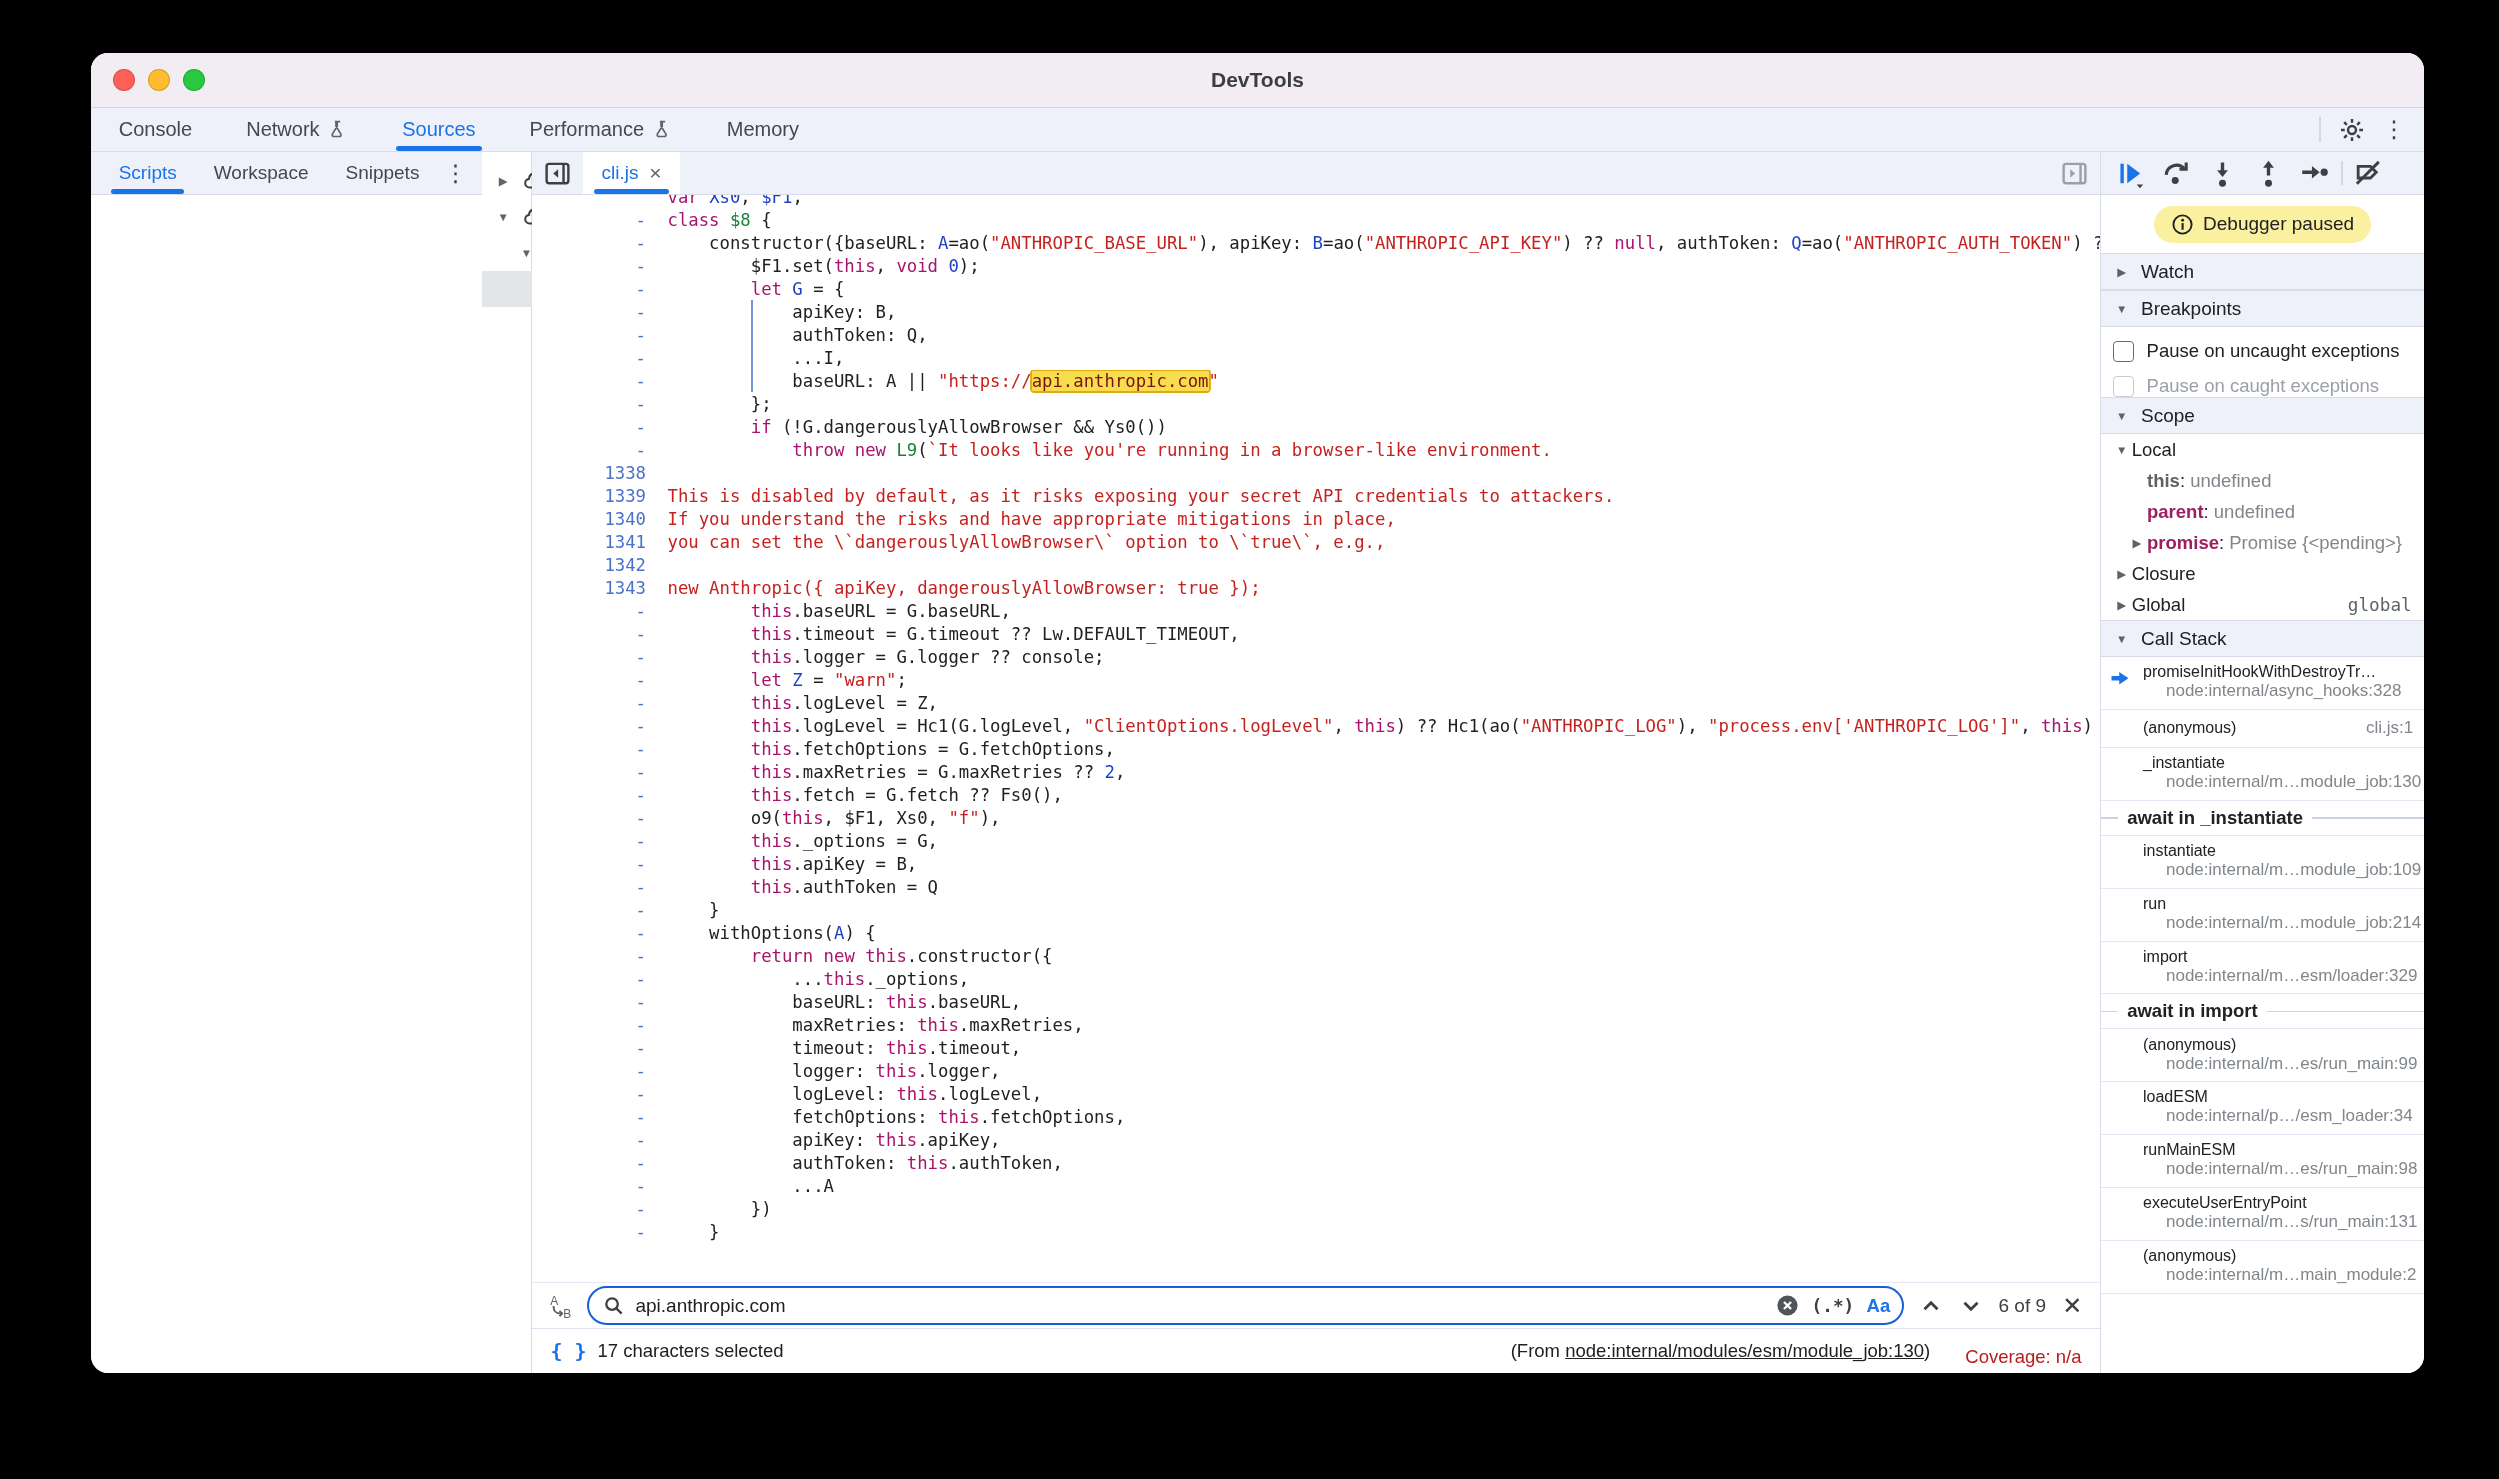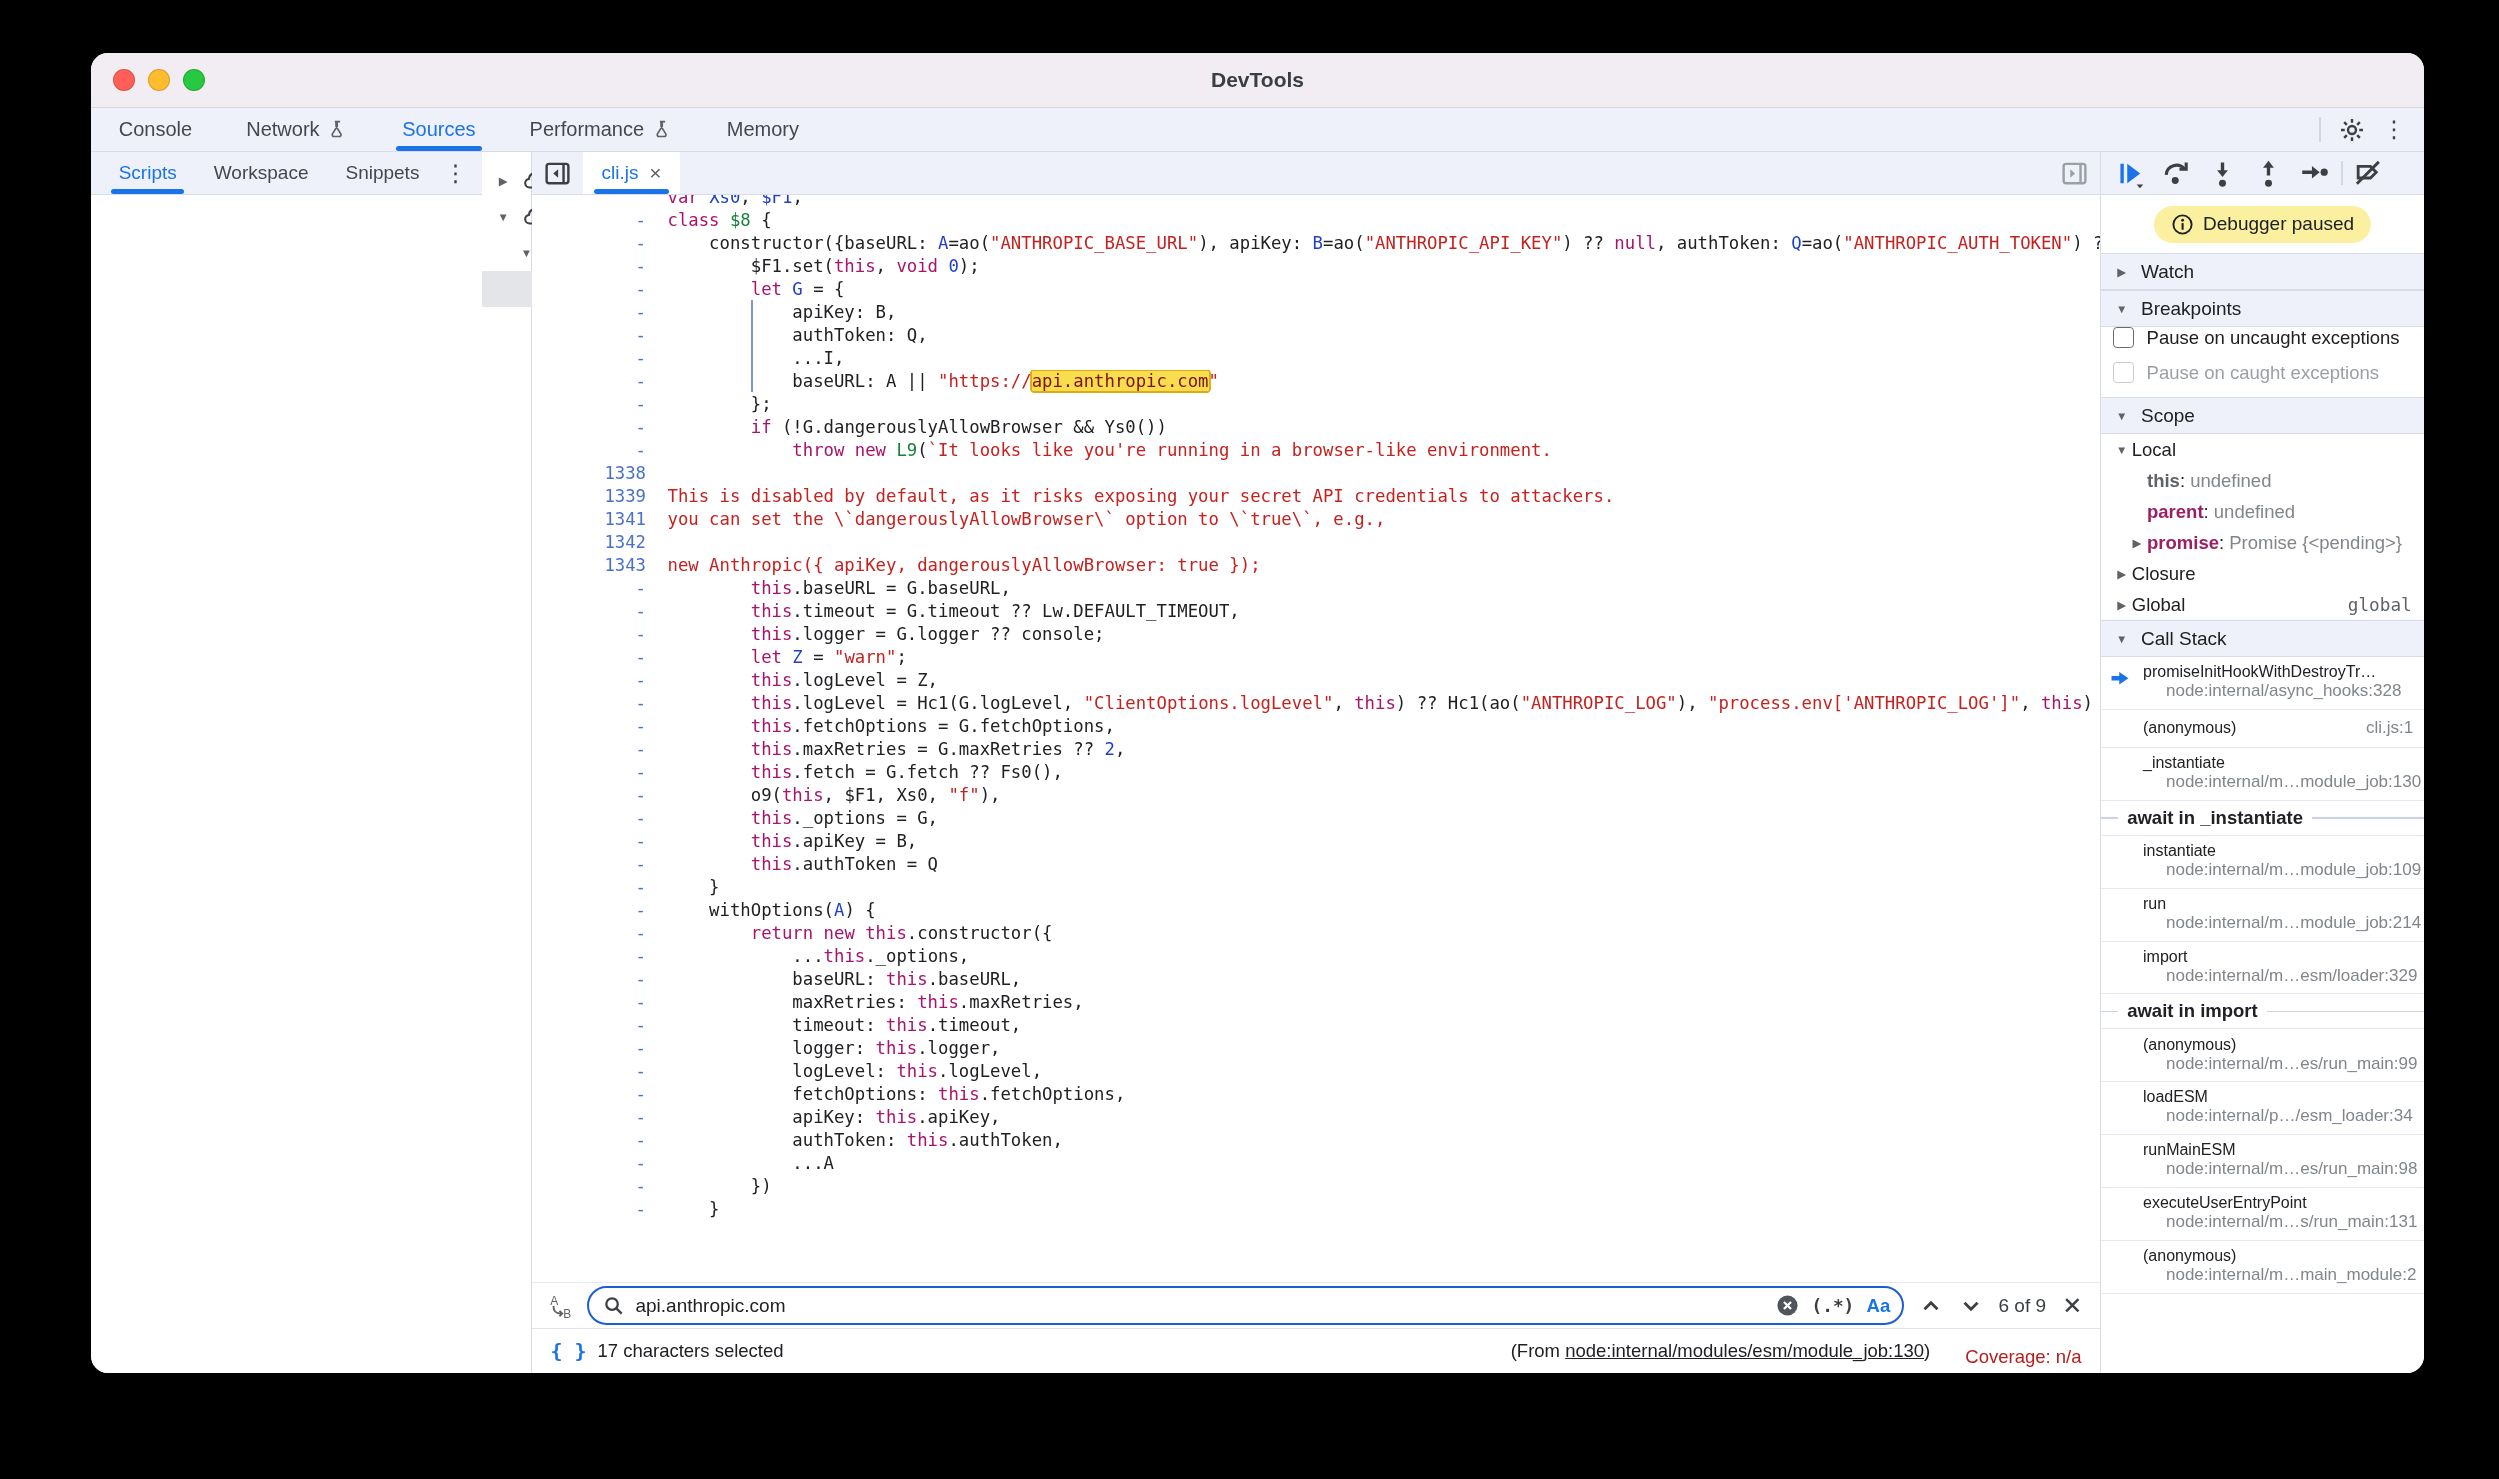--- a/index.html
+++ b/index.html
@@ -77,21 +77,21 @@
   .right{width:323px;flex:0 0 323px;border-left:1.5px solid #d8dce9;display:flex;flex-direction:column;
          background:#fff;overflow:hidden;}
   .dbg-controls{height:42px;background:#eef1f9;border-bottom:1.5px solid #d8dce9;display:flex;
                 align-items:center;padding:0 9.2px;gap:6.2px;flex:0 0 auto;}
   .dbg-controls .icon-btn{width:40px;height:34px;}
   .badge-row{height:58px;display:flex;align-items:center;justify-content:center;flex:0 0 auto;}
   .badge{display:flex;align-items:center;gap:9.2px;background:#faf0a0;border-radius:20px;height:37px;
          padding:0 17px;font-size:19px;color:#202124;}
   .sec-h{height:35px;background:#eef1f9;border-top:0.8px solid #d8dce9;border-bottom:0.8px solid #d8dce9;
          display:flex;align-items:center;gap:9.2px;padding:0 10.8px;font-size:19px;color:#202124;flex:0 0 auto;}
-  .bp-row{height:35px;display:flex;align-items:flex-start;gap:12.3px;padding:0 12.3px;font-size:18.5px;color:#202124;}
+  .bp-row{height:35px;display:flex;align-items:flex-end;gap:12.3px;padding:0 12.3px;font-size:18.5px;color:#202124;}
   .bp-row.disabled{color:#9aa0a6;}
   .checkbox{width:19px;height:19px;border:1.9px solid #666b72;border-radius:3.8px;background:#fff;flex:0 0 auto;}
   .bp-row.disabled .checkbox{border-color:#c6cad1;}
   .scope-row{min-height:31px;display:flex;align-items:center;font-size:18.5px;color:#202124;}
   .sv-name{font-weight:bold;color:#9c1f63;}
   .sv-name.gray{color:#5f6368;}
   .sv-val{color:#80868b;}
   .scope-right{margin-left:auto;padding-right:12.3px;color:#5f6368;font-family:"DejaVu Sans Mono",monospace;font-size:17.7px;}
   .cs-frame{position:relative;padding:6.2px 0 7.7px;border-bottom:1.5px solid #e4e9f5;}
   .cs-name{font-size:16px;color:#202124;padding-left:42px;white-space:nowrap;overflow:hidden;}
@@ -254,20 +254,21 @@
               <div class="cl"><span class="g">-</span><span class="ct"><span class="t-p">        </span><span class="t-k">let</span><span class="t-p"> </span><span class="t-d">G</span><span class="t-p"> = {</span></span></div>
               <div class="cl"><span class="g">-</span><span class="ct"><span class="t-p">            apiKey: B,</span></span></div>
               <div class="cl"><span class="g">-</span><span class="ct"><span class="t-p">            authToken: Q,</span></span></div>
               <div class="cl"><span class="g">-</span><span class="ct"><span class="t-p">            ...I,</span></span></div>
               <div class="cl"><span class="g">-</span><span class="ct"><span class="t-p">            baseURL: A || </span><span class="t-s">"https://</span><span class="t-h">api.anthropic.com</span><span class="t-s">"</span></span></div>
               <div class="cl"><span class="g">-</span><span class="ct"><span class="t-p">        };</span></span></div>
               <div class="cl"><span class="g">-</span><span class="ct"><span class="t-p">        </span><span class="t-k">if</span><span class="t-p"> (!G.dangerouslyAllowBrowser &amp;&amp; Ys0())</span></span></div>
               <div class="cl"><span class="g">-</span><span class="ct"><span class="t-p">            </span><span class="t-k">throw</span><span class="t-p"> </span><span class="t-k">new</span><span class="t-p"> </span><span class="t-c">L9</span><span class="t-p">(</span><span class="t-s">`It looks like you're running in a browser-like environment.</span></span></div>
               <div class="cl"><span class="g">1338</span><span class="ct"></span></div>
               <div class="cl"><span class="g">1339</span><span class="ct"><span class="t-s">This is disabled by default, as it risks exposing your secret API credentials to attackers.</span></span></div>
+              <div class="cl"><span class="g">1340</span><span class="ct"><span class="t-s">If you understand the risks and have appropriate mitigations in place,</span></span></div>
               <div class="cl"><span class="g">1341</span><span class="ct"><span class="t-s">you can set the \`dangerouslyAllowBrowser\` option to \`true\`, e.g.,</span></span></div>
               <div class="cl"><span class="g">1342</span><span class="ct"></span></div>
               <div class="cl"><span class="g">1343</span><span class="ct"><span class="t-s">new Anthropic({ apiKey, dangerouslyAllowBrowser: true });</span></span></div>
               <div class="cl"><span class="g">-</span><span class="ct"><span class="t-p">        </span><span class="t-k">this</span><span class="t-p">.baseURL = G.baseURL,</span></span></div>
               <div class="cl"><span class="g">-</span><span class="ct"><span class="t-p">        </span><span class="t-k">this</span><span class="t-p">.timeout = G.timeout ?? Lw.DEFAULT_TIMEOUT,</span></span></div>
               <div class="cl"><span class="g">-</span><span class="ct"><span class="t-p">        </span><span class="t-k">this</span><span class="t-p">.logger = G.logger ?? console;</span></span></div>
               <div class="cl"><span class="g">-</span><span class="ct"><span class="t-p">        </span><span class="t-k">let</span><span class="t-p"> </span><span class="t-d">Z</span><span class="t-p"> = </span><span class="t-s">"warn"</span><span class="t-p">;</span></span></div>
               <div class="cl"><span class="g">-</span><span class="ct"><span class="t-p">        </span><span class="t-k">this</span><span class="t-p">.logLevel = Z,</span></span></div>
               <div class="cl"><span class="g">-</span><span class="ct"><span class="t-p">        </span><span class="t-k">this</span><span class="t-p">.logLevel = Hc1(G.logLevel, </span><span class="t-s">"ClientOptions.logLevel"</span><span class="t-p">, </span><span class="t-k">this</span><span class="t-p">) ?? Hc1(ao(</span><span class="t-s">"ANTHROPIC_LOG"</span><span class="t-p">), </span><span class="t-s">"process.env['ANTHROPIC_LOG']"</span><span class="t-p">, </span><span class="t-k">this</span><span class="t-p">) ?</span></span></div>
               <div class="cl"><span class="g">-</span><span class="ct"><span class="t-p">        </span><span class="t-k">this</span><span class="t-p">.fetchOptions = G.fetchOptions,</span></span></div>

